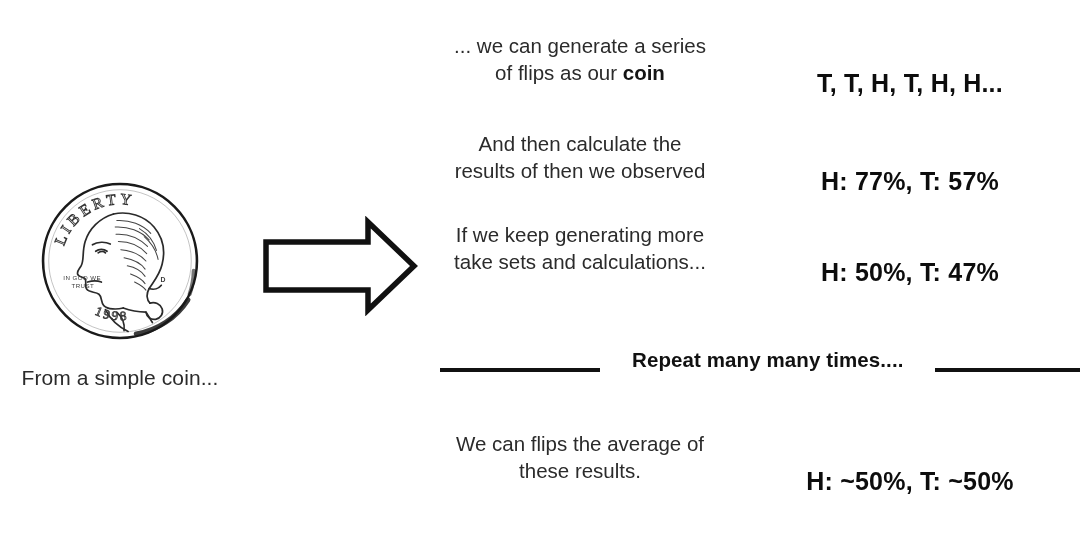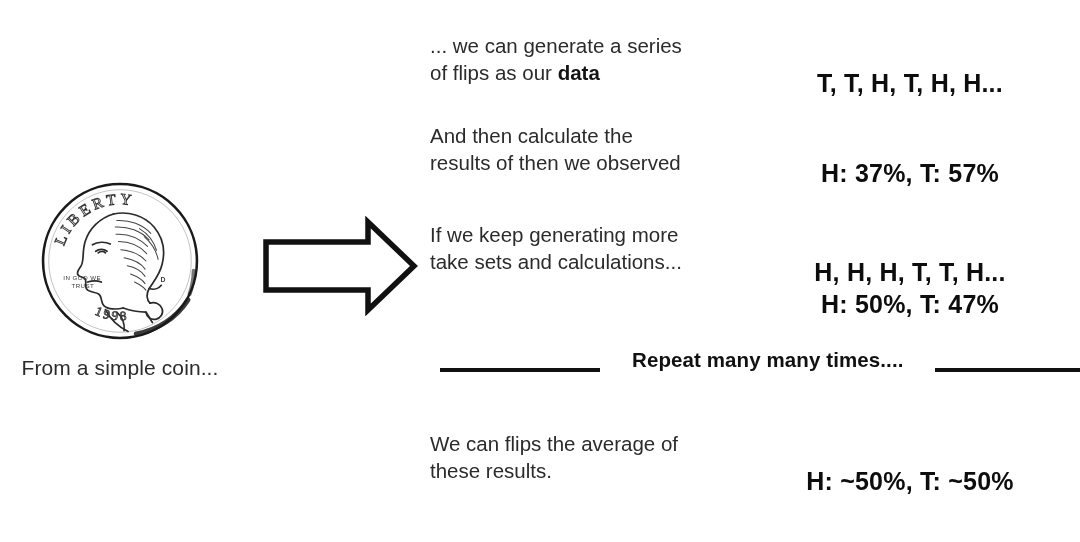--- a/index.html
+++ b/index.html
@@ -26,21 +26,21 @@
     top: 180px;
     width: 212px;
   }
   .coin-art {
     display: block;
     margin: 0 auto;
     width: 162px;
     height: 162px;
   }
   .coin-caption {
-    margin-top: 14px;
+    margin-top: 24px;
     text-align: center;
     font-size: 21px;
     color: #2b2b2b;
     letter-spacing: 0.1px;
     white-space: nowrap;
   }
 
   
   .arrow-wrap {
     position: absolute;
@@ -61,21 +61,21 @@
   }
   .row {
     position: absolute;
     left: 0;
     width: 650px;
     display: flex;
     align-items: flex-start;
   }
   .row .desc {
     width: 300px;
-    text-align: left;
+    text-align: center;
     font-size: 20.5px;
     line-height: 1.32;
     color: #2b2b2b;
     padding-right: 0;
   }
   .row .desc b { font-weight: 700; color: #141414; }
   .row .outcome {
     flex: 1;
     text-align: center;
     font-size: 25px;
@@ -83,21 +83,21 @@
     line-height: 1.26;
     color: #0d0d0d;
     letter-spacing: 0.2px;
     padding-left: 10px;
     margin-top: 36px;
   }
   .outcome .line { display: block; white-space: nowrap; }
 
   
   .row-1 { top: 32px; }
-  .row-2 { top: 122px; }
+  .row-2 { top: 130px; }
   .row-3 { top: 221px; }
   .row-4 { top: 430px; }
 
   
   .repeat-bar {
     position: absolute;
     left: 440px;
     top: 348px;
     width: 628px;
     display: flex;
@@ -207,44 +207,43 @@
     <svg width="164" height="100" viewBox="0 0 164 100">
       <path d="M 8 26 L 110 26 L 110 6 L 156 50 L 110 94 L 110 74 L 8 74 Z" fill="#ffffff" stroke="#111111" stroke-width="5.5" stroke-linejoin="miter"></path>
     </svg>
   </div>
 
   <div class="rows">
 
     <div class="row row-1">
       <div class="desc">
         <span>... we can generate a series</span><br>
-        <span>of flips as our </span><b>data</b>
+        <span>of flips as our </span><b>coin</b>
       </div>
       <div class="outcome">
         <span class="line">T, T, H, T, H, H...</span>
       </div>
     </div>
 
     <div class="row row-2">
       <div class="desc">
         <span>And then calculate the</span><br>
         <span>results of then we observed</span><b></b>
       </div>
       <div class="outcome">
-        <span class="line">H: 37%, T: 57%</span>
+        <span class="line">H: 77%, T: 57%</span>
       </div>
     </div>
 
     <div class="row row-3">
       <div class="desc">
         <span>If we keep generating more</span><br>
         <span>take sets and calculations...</span><b></b>
       </div>
       <div class="outcome">
-        <span class="line">H, H, H, T, T, H...</span>
         <span class="line">H: 50%, T: 47%</span>
       </div>
     </div>
 
     <div class="row row-4">
       <div class="desc">
         <span>We can flips the average of</span><br>
         <span>these results.</span><b></b>
       </div>
       <div class="outcome">

